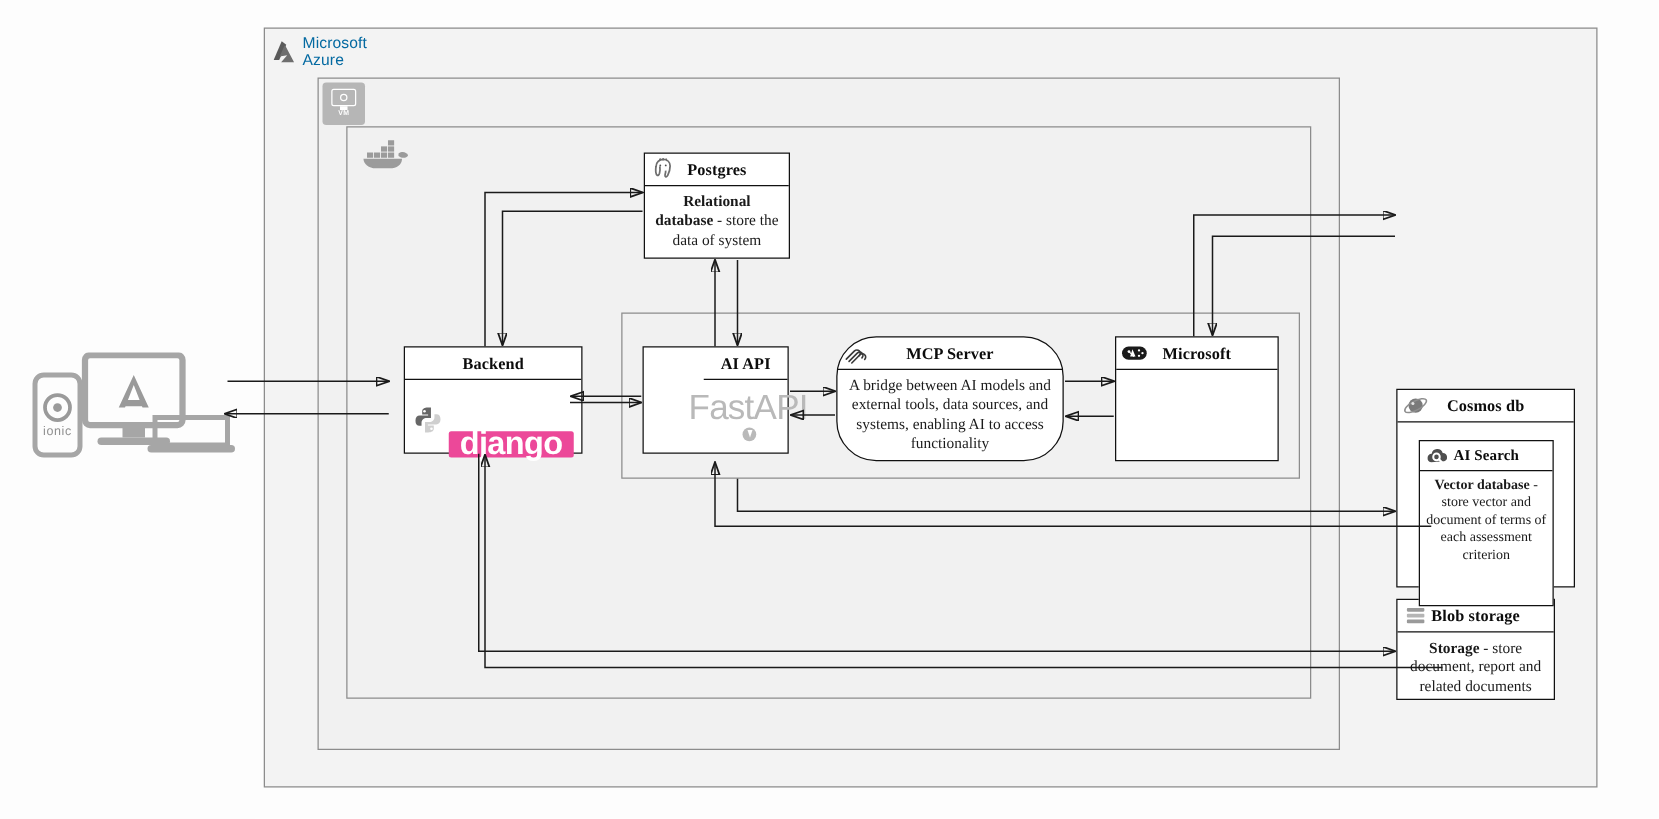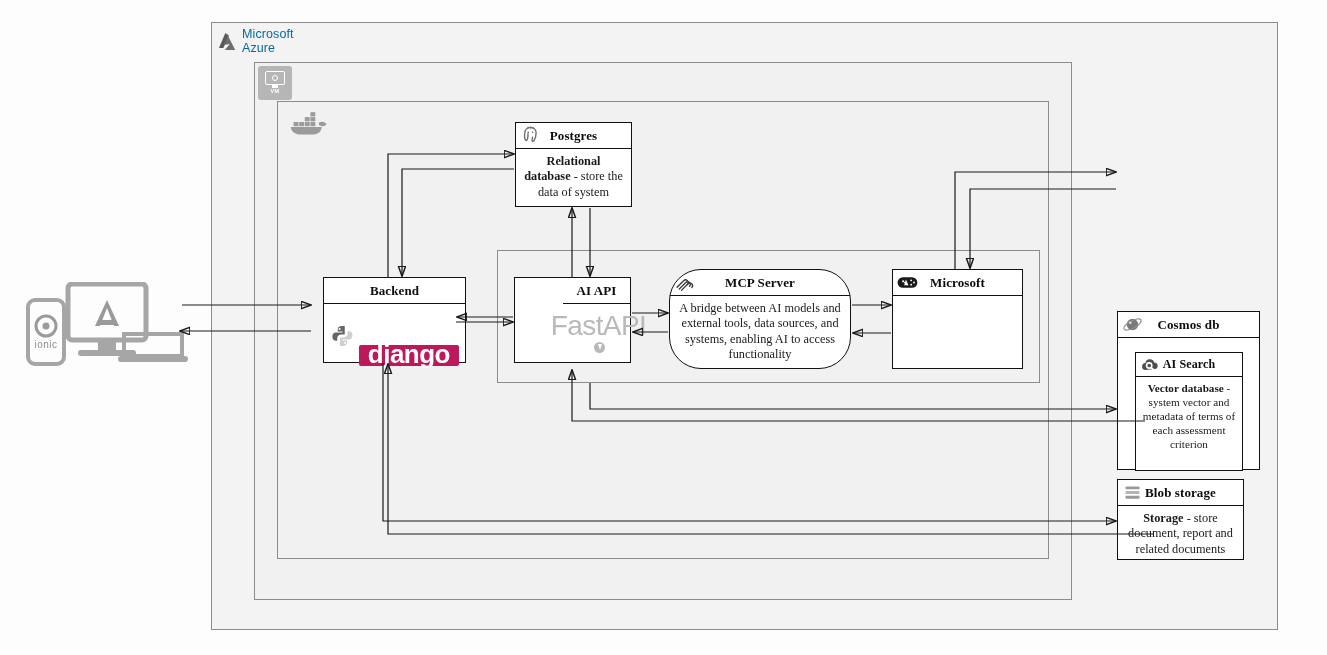--- a/index.html
+++ b/index.html
@@ -38,31 +38,31 @@
   .node .body{padding:5px 6px;text-align:center;font-size:12.3px;color:#1a1a1a;line-height:15.4px;}
   .node .body b{font-weight:bold;}
 
   #n-postgres{left:515px;top:122px;width:117px;height:85px;}
   #n-backend{left:323px;top:277px;width:143px;height:86px;}
   #n-aiapi{left:514px;top:277px;width:117px;height:86px;padding-left:48px;}
   #n-mcp{left:669px;top:269px;width:182px;height:100px;border-radius:32px;}
   #n-lang{left:892px;top:269px;width:131px;height:100px;}
   #n-ml{left:1117px;top:96px;width:143px;height:196px;}
   #n-cosmos{left:1117px;top:311px;width:143px;height:159px;}
-  #n-aisearch{left:1135px;top:352px;width:108px;height:119px;z-index:7;}
+  #n-aisearch{left:1135px;top:352px;width:108px;height:133px;z-index:7;}
   #n-aisearch .hdr{height:23px;}
   #n-aisearch .hdr .ttl{font-size:12px;}
   #n-aisearch .body{font-size:11.2px;line-height:14px;padding:4px 4px;}
   #n-blob{left:1117px;top:479px;width:127px;height:81px;}
   #n-ml .body{padding-top:13px;}
 
   
   .logo-row{display:flex;align-items:center;justify-content:center;gap:4px;height:100%;
     margin-top:-4px;}
-  .django-wm{background:#be185d;color:#fff;font-family:"Liberation Sans",sans-serif;
+  .django-wm{background:#ec4899;color:#fff;font-family:"Liberation Sans",sans-serif;
     font-weight:bold;font-size:26px;padding:2px 9px 4px;border-radius:2px;letter-spacing:-.5px;margin-top:40px;}
   .fastapi-wm{color:#b9b9b9;font-family:"Liberation Sans",sans-serif;font-size:28px;
     letter-spacing:-.6px;position:relative;}
   .fastapi-wm .dot{position:absolute;left:50%;top:24px;width:11px;height:11px;margin-left:-5px;
     background:#b9b9b9;border-radius:50%;}
   .fastapi-wm .dot:after{content:"";position:absolute;left:4px;top:2px;width:0;height:0;
     border-left:2.5px solid transparent;border-right:2.5px solid transparent;
     border-top:6px solid #fff;}
 
   
@@ -272,21 +272,21 @@
   <div class="node" id="n-aisearch">
     <div class="hdr">
       <svg class="hicon" viewBox="0 0 24 24">
         <path d="M5.5 17 a4 4 0 0 1 .6 -7.9 a5.2 5.2 0 0 1 10.1 -.6 a3.9 3.9 0 0 1 1.3 7.6 z" fill="#4f4f4f"></path>
         <circle cx="10.5" cy="12" r="3" fill="none" stroke="#fff" stroke-width="1.8"></circle>
         <path d="M12.8 14.3 L15.6 17.1" stroke="#fff" stroke-width="2" stroke-linecap="round"></path>
       </svg>
       <span class="ttl">AI Search</span>
     </div>
     <div class="body">
-      <b>Vector database</b><span> - system vector and metadata of terms of each assessment criterion</span>
+      <b>Vector database</b><span> - store vector and document of terms of each assessment criterion</span>
     </div>
   </div>
 
   <div class="node" id="n-blob">
     <div class="hdr">
       <svg class="hicon" viewBox="0 0 24 24">
         <rect x="4" y="5" width="16" height="3.4" rx="1" fill="#9a9a9a"></rect>
         <rect x="4" y="10.3" width="16" height="3.4" rx="1" fill="#b5b5b5"></rect>
         <rect x="4" y="15.6" width="16" height="3.4" rx="1" fill="#9a9a9a"></rect>
       </svg>

